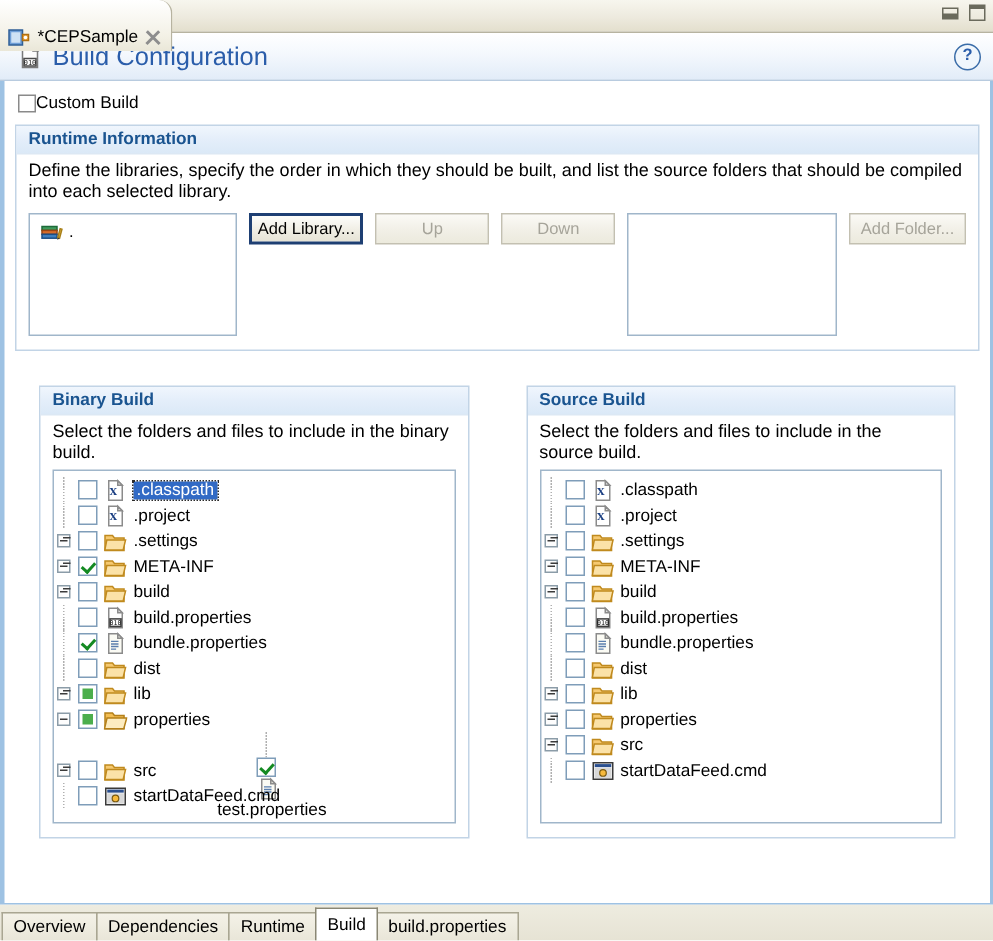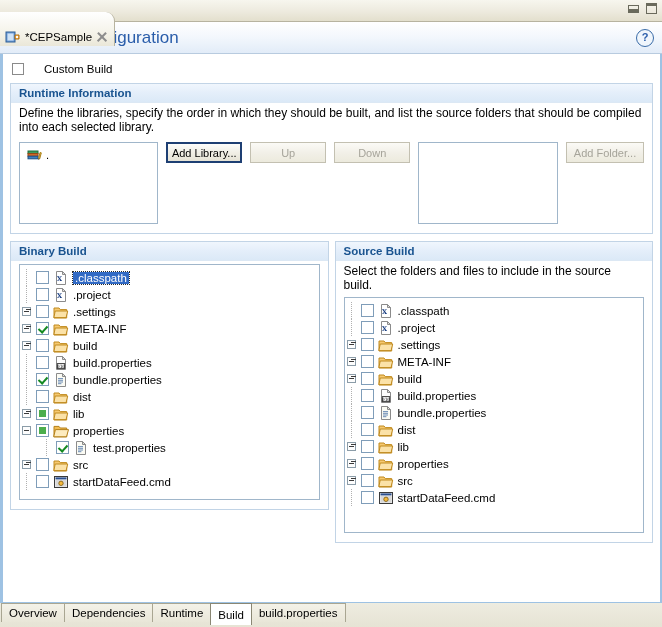--- a/index.html
+++ b/index.html
@@ -19,21 +19,21 @@
 
   
   .editor-tabbar {
     position: relative;
     height: 21px;
     background: linear-gradient(to bottom, #f7f6ee 0%, #edeade 55%, #e3dfcd 100%);
     border-bottom: 1px solid #b7b3a0;
   }
   .editor-tab {
     position: absolute;
-    left: 0; top: 12px;
+    left: 0; top: 0;
     height: 34px;
     padding: 16px 6px 0 5px;
     display: flex;
     align-items: center;
     gap: 4px;
     background: linear-gradient(to bottom, #ffffff 0%, #f3f1e6 70%, #eae7d8 100%);
     border-right: 1px solid #b7b3a0;
     border-top-right-radius: 9px;
     box-sizing: border-box;
   }
@@ -133,21 +133,21 @@
     border-right: 2px solid #9ec2e3;
     box-sizing: border-box;
     padding: 0;
     overflow: hidden;
   }
 
   
   .chk-row {
     display: flex;
     align-items: center;
-    gap: 20px;
+    gap: 0;
     padding: 9px 0 0 9px;
   }
   .cbox {
     width: 12px; height: 12px;
     border: 1px solid #8a8a8a;
     background: #fff;
     box-sizing: border-box;
     flex: none;
     position: relative;
     cursor: pointer;
@@ -225,40 +225,40 @@
   }
   .btn-addfolder { width: 78px; margin-top: 0px; }
 
   
   .build-cols {
     display: flex;
     gap: 6px;
     margin: 7px 7px 0 7px;
   }
   .build-col { flex: 1 1 0; min-width: 0; }
-  .build-col .section { margin: 0; }
+  .build-col .section { margin: 16px; }
 
   .tree {
     border: 1px solid #a0b6ca;
     background: #fff;
     height: 236px;
     overflow: hidden;
     box-sizing: border-box;
     margin-top: 2px;
     padding: 4px 0 0 0;
   }
   .tnode {
     display: flex;
     align-items: center;
     height: 17px;
     font-size: 11.5px;
     white-space: nowrap;
     cursor: pointer;
   }
-  .tnode.indent1 { padding-left: 20px; }
+  .tnode.indent1 { padding-left: 20px; flex-direction: column; }
   .texp {
     width: 16px; height: 17px;
     flex: none;
     position: relative;
   }
   .texp.has::before {
     content: "";
     position: absolute;
     left: 2px; top: 4px;
     width: 9px; height: 9px;
@@ -349,21 +349,21 @@
   }
 
   
   .bottom-tabs {
     position: absolute;
     left: 0; right: 0; bottom: 0;
     height: 25px;
     background: linear-gradient(to bottom, #eeece0 0%, #e6e3d4 100%);
     border-top: 1px solid #9ec2e3;
     display: flex;
-    align-items: flex-start;
+    align-items: flex-end;
     box-sizing: border-box;
     padding-left: 1px;
   }
   .btab {
     height: 19px;
     padding: 0 7px;
     display: flex;
     align-items: center;
     font-size: 11.5px;
     background: linear-gradient(to bottom, #f4f2e8 0%, #e9e6d8 100%);
@@ -449,20 +449,21 @@
         </div>
       </div>
     </div>
   </div>
 
   <div class="build-cols">
 
     <div class="build-col">
       <div class="section">
         <div class="section-head">Binary Build</div>
+        <div class="section-desc">Select the folders and files to include in the binary build.</div>
         <div class="section-inner" style="padding-top:1px;">
           <div class="tree">
               <div class="tnode">
                 <span class="tline"></span>
                 <span class="tcb"></span>
                 <svg viewBox="0 0 16 16" class="ic">
                   <path d="M3.5 1.5 h6 l3 3 v10 h-9z" fill="#fff" stroke="#8b8b8b"></path>
                   <path d="M9.5 1.5 v3 h3z" fill="#e0e0e0" stroke="#8b8b8b"></path>
                   <text x="6.6" y="10.8" font-size="6.5" text-anchor="middle" fill="#1b3f82" font-family="DejaVu Serif, serif" font-weight="bold">X</text>
                 </svg>

